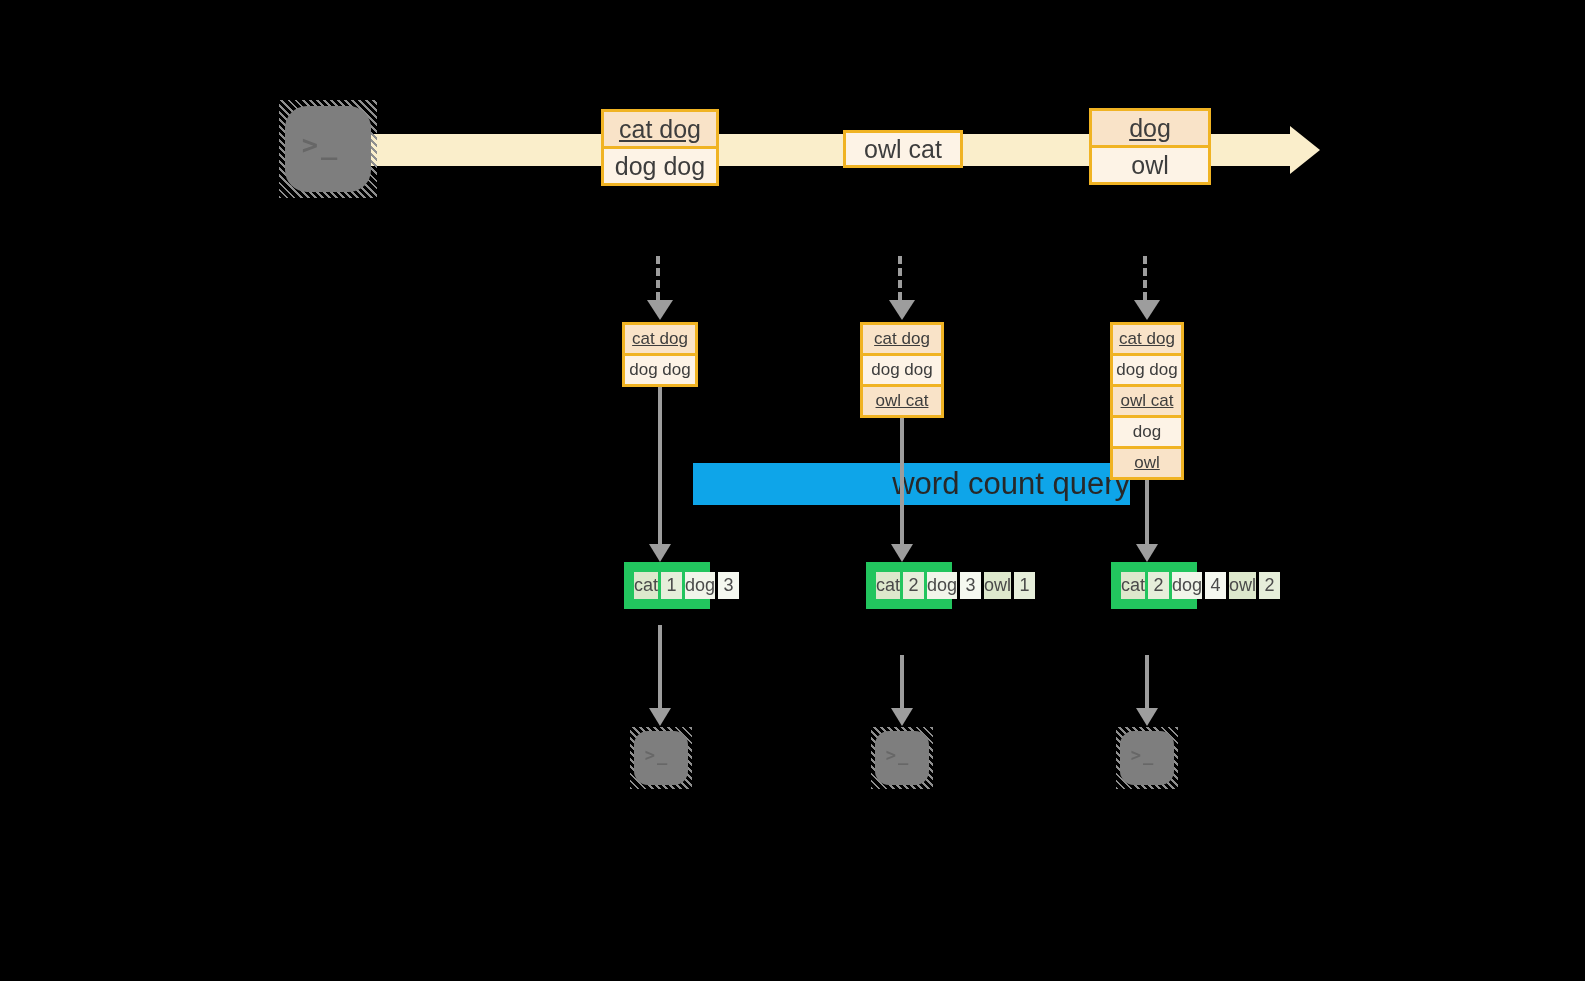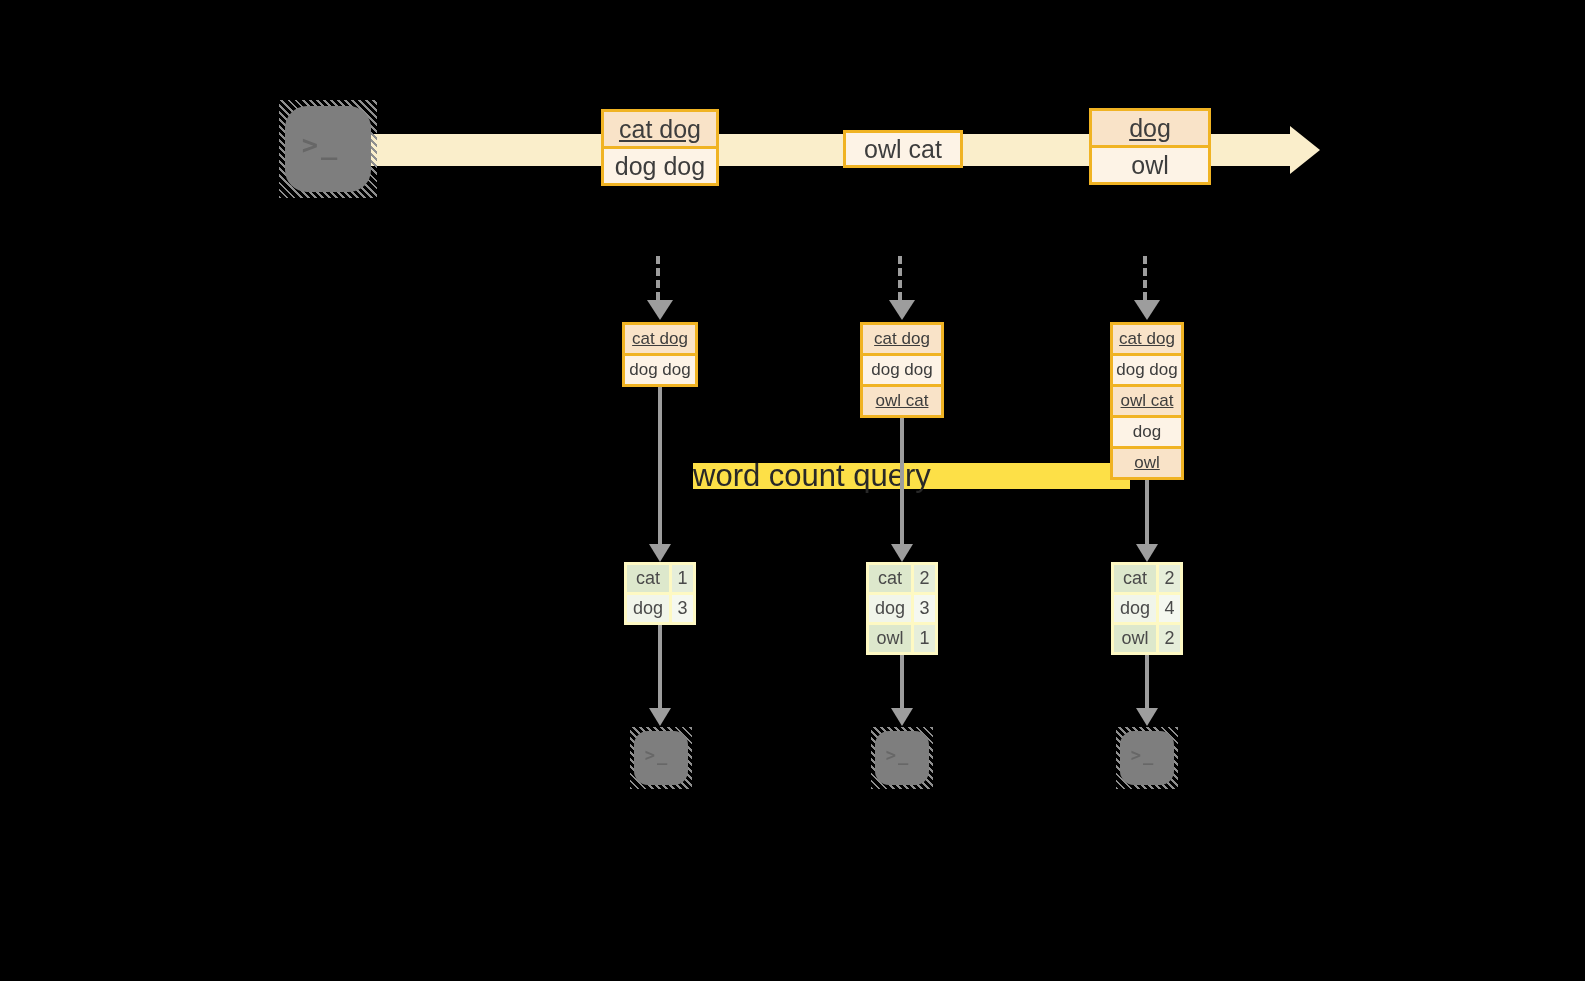--- a/index.html
+++ b/index.html
@@ -33,26 +33,26 @@
 
   
   .vline{position:absolute;width:0;border-left:4px solid #9d9d9d;z-index:3;}
   .vdash{position:absolute;width:0;border-left:4px dashed #9d9d9d;z-index:3;}
   .head{position:absolute;width:0;height:0;z-index:3;
         border-left:11px solid transparent;border-right:11px solid transparent;
         border-top:18px solid #9d9d9d;}
   .head-wide{border-left-width:13px;border-right-width:13px;border-top-width:20px;}
 
   
-  .query-band{position:absolute;left:693px;top:463px;width:437px;height:26px;background:#fde047;z-index:2;
-              display:flex;align-items:center;justify-content:flex-start;}
+  .query-band{position:absolute;left:693px;top:463px;width:437px;height:42px;background:#0ea5e9;z-index:2;
+              display:flex;align-items:center;justify-content:flex-end;}
   .query-band span{font-size:31px;color:#282828;}
 
   
-  .gtable{position:absolute;z-index:4;background:#fef9c3;padding:3px;display:flex;flex-direction:column;gap:3px;width:66px;}
+  .gtable{position:absolute;z-index:4;background:#22c55e;padding:10px;display:flex;flex-direction:row;gap:3px;width:66px;}
   .grow{display:flex;gap:3px;height:27px;}
   .gword{flex:1;display:flex;align-items:center;justify-content:center;font-size:18px;color:#4a4a4a;}
   .gcount{width:21px;display:flex;align-items:center;justify-content:center;font-size:18px;color:#4a4a4a;}
   .grow.odd .gword{background:#dde8cc;}  .grow.odd .gcount{background:#e6eeda;}
   .grow.even .gword{background:#f1f5ea;} .grow.even .gcount{background:#f5f8f0;}
 </style>
 </head>
 <body>
 
 <div class="canvas">

